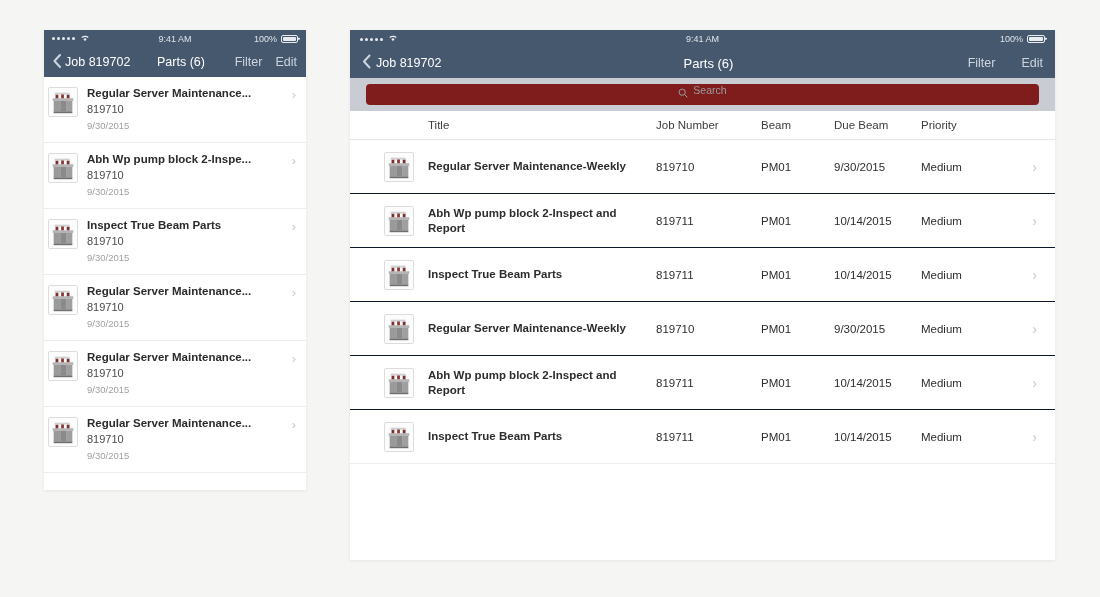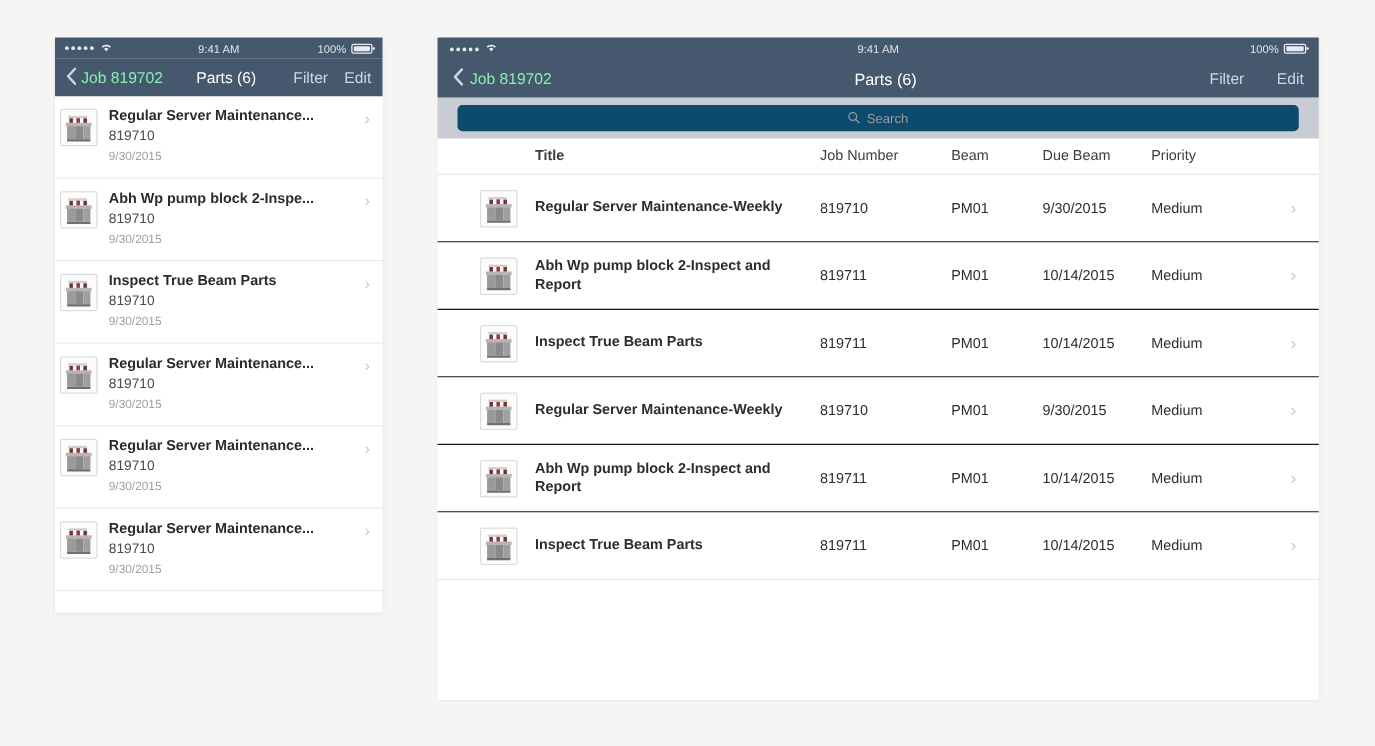--- a/index.html
+++ b/index.html
@@ -74,21 +74,21 @@
   .navbar {
     background: #46586e;
     color: #e4e9ef;
     display: flex;
     align-items: center;
     position: relative;
   }
   .nav-back {
     display: flex;
     align-items: center;
-    color: #86efac;
+    color: #ffffff;
     cursor: pointer;
   }
   .nav-title {
     position: absolute;
     left: 12px; right: 0;
     text-align: center;
     font-weight: 400;
     color: #ffffff;
     pointer-events: none;
   }
@@ -210,25 +210,25 @@
   }
   #tablet-panel .nav-title { font-size: 13px; }
   #tablet-panel .nav-actions { gap: 26px; font-size: 12.5px; }
   #tablet-panel .nav-back { gap: 5px; font-size: 12.5px; }
 
   .searchwrap {
     background: #c9ccd2;
     padding: 6px 16px;
   }
   .searchfield {
-    background: #0c4a6e;
+    background: #7f1d1d;
     border-radius: 4px;
     height: 21px;
     display: flex;
-    align-items: center;
+    align-items: flex-start;
     justify-content: center;
     gap: 5px;
   }
   .search-ph {
     font-size: 10.5px;
     color: #9b9b9f;
   }
 
   .thead {
     display: flex;
@@ -254,21 +254,21 @@
   .c-thumb { width: 78px; flex: none; display: flex; justify-content: flex-end; padding-right: 14px; }
   .c-thumb .thumb { width: 30px; height: 30px; border-radius: 2px; }
   .c-title    { width: 228px; flex: none; font-weight: 700; line-height: 1.3; padding-right: 10px; }
   .c-job      { width: 105px; flex: none; }
   .c-type     { width: 73px;  flex: none; }
   .c-due      { width: 87px;  flex: none; }
   .c-priority { width: 80px;  flex: none; }
   .c-chev     { flex: 1; text-align: right; padding-right: 18px; }
   .c-chev .chev { font-size: 14px; }
 
-  .thead .c-title { font-weight: 700; }
+  .thead .c-title { font-weight: 400; }
 </style>
 </head>
 <body>
 
 <div class="stage">
 
   <div id="phone-panel">
 
     <div class="statusbar">
       <div class="sb-left">

